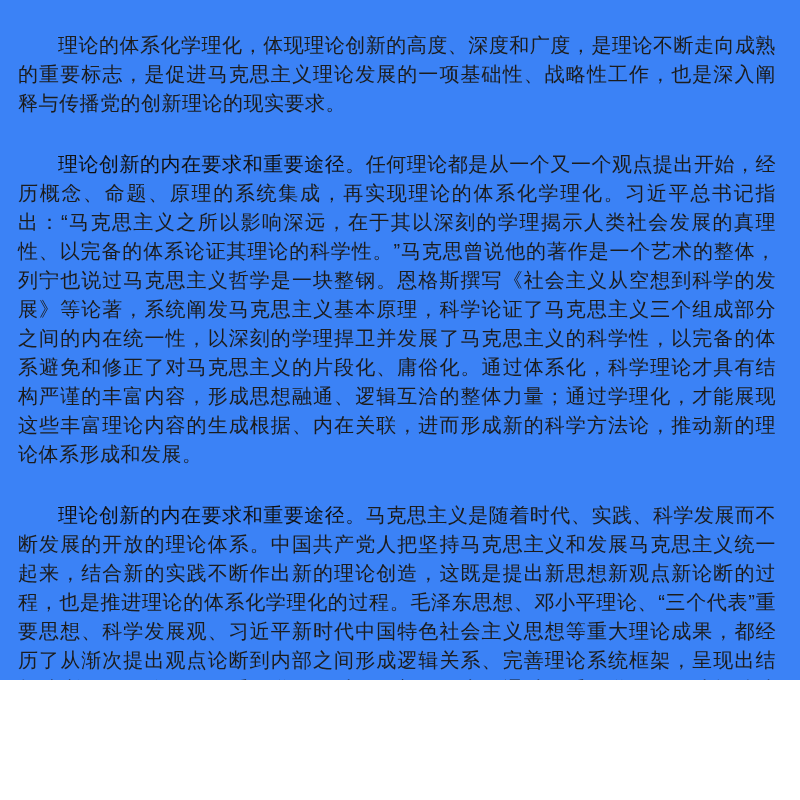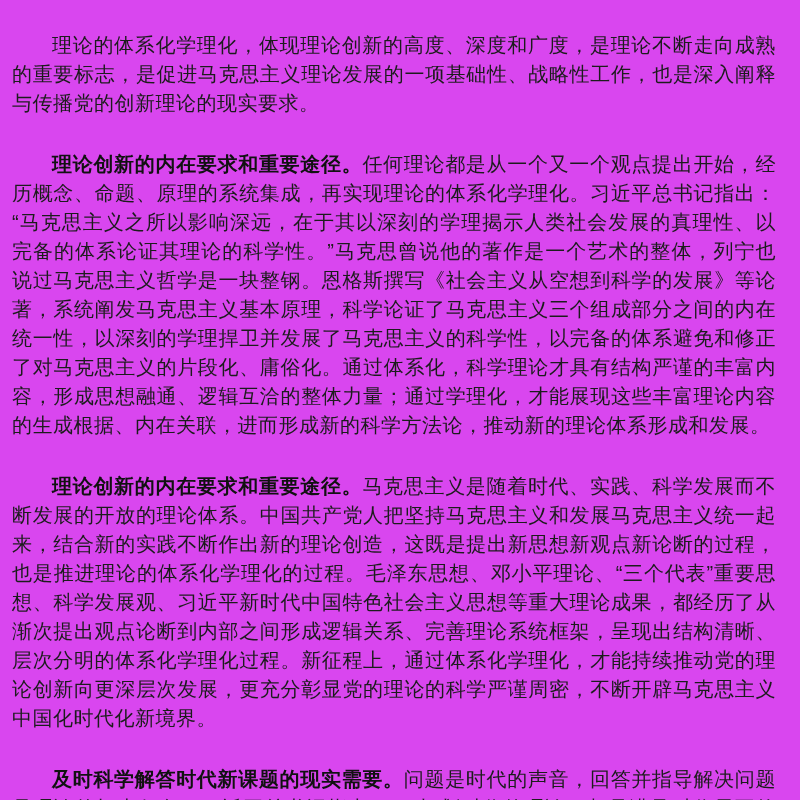--- a/index.html
+++ b/index.html
@@ -8,37 +8,37 @@
   }
   body {
     width: 800px;
     height: 800px;
     background: #ffffff;
     overflow: hidden;
   }
   .page {
     box-sizing: border-box;
     width: 800px;
-    height: 800px;
-    padding: 31px 24px 0 12px;
+    height: 680px;
+    padding: 31px 24px 0 18px;
     overflow: hidden;
-    background: #d946ef;
+    background: #3b82f6;
   }
   .para {
     margin: 0 0 32px 0;
     font-family: "Liberation Sans", "DejaVu Sans", sans-serif;
     font-size: 20px;
     line-height: 29px;
     color: #1c1c1c;
     text-align: justify;
     text-indent: 2em;
     letter-spacing: 0.5px;
   }
   .para .lead {
-    font-weight: bold;
+    font-weight: normal;
     color: #111111;
   }
   .para .body-text {
     font-weight: normal;
   }
 </style>
 </head>
 <body>
 
 <div class="page">

